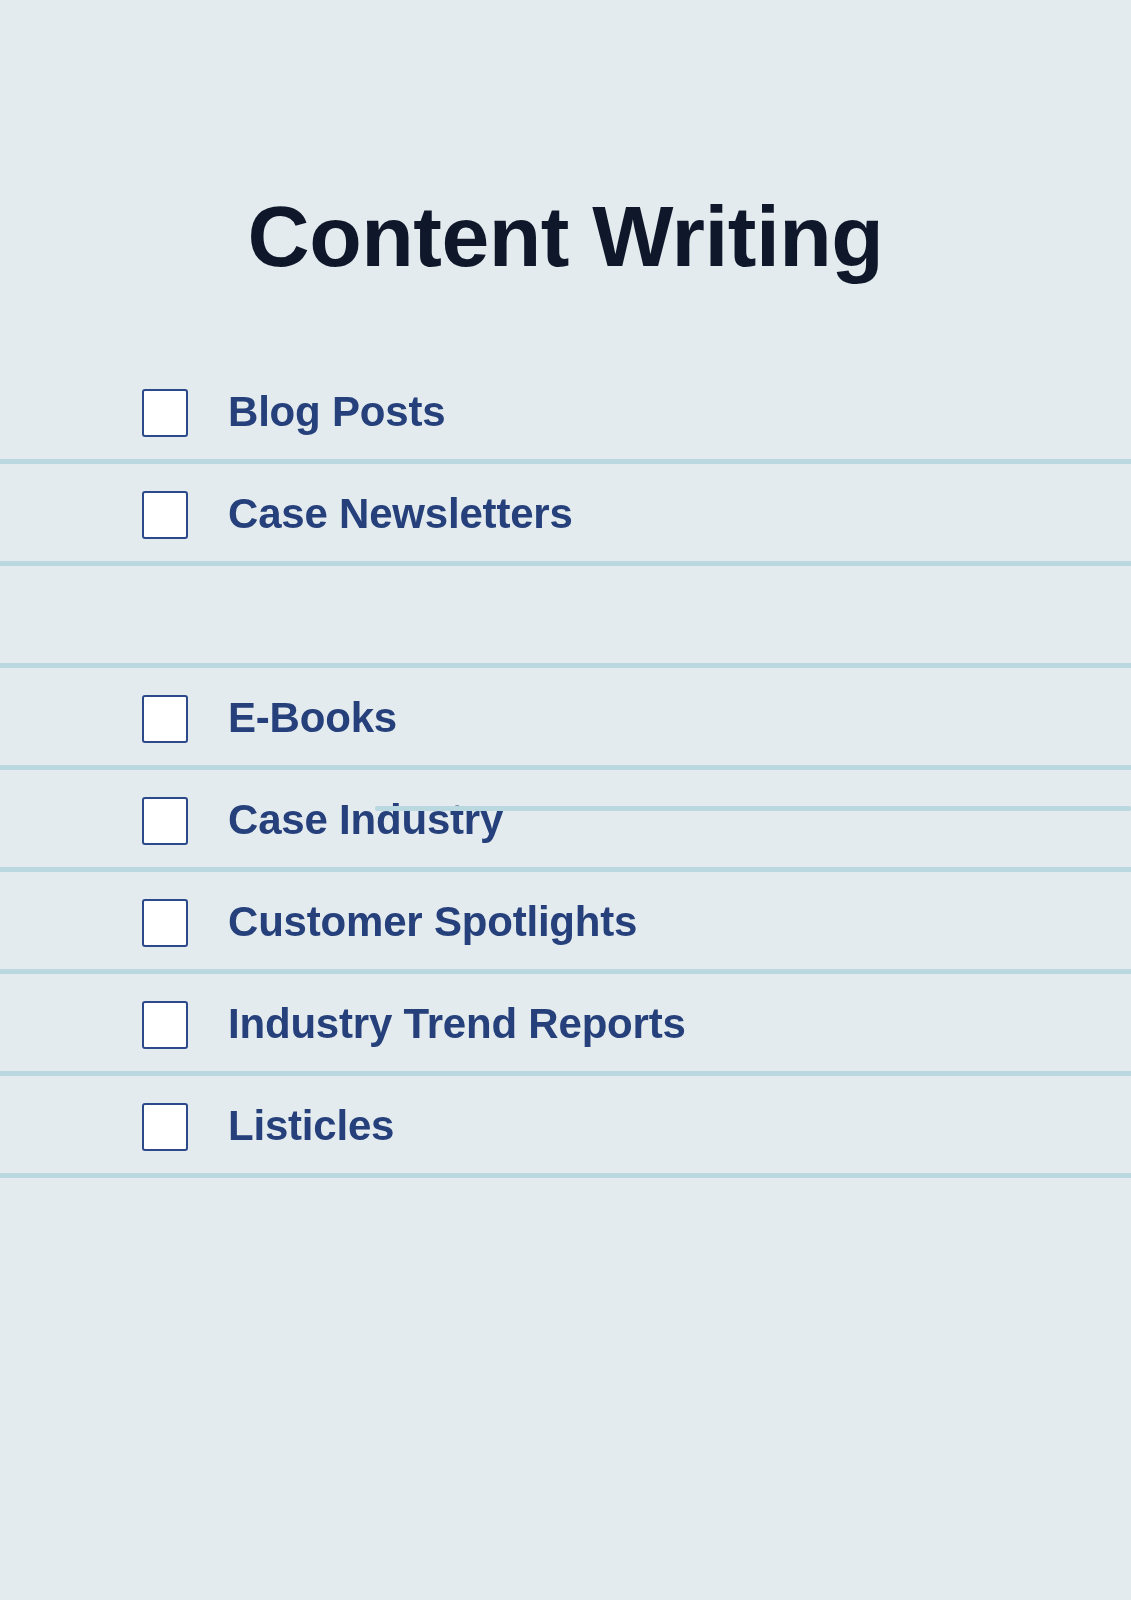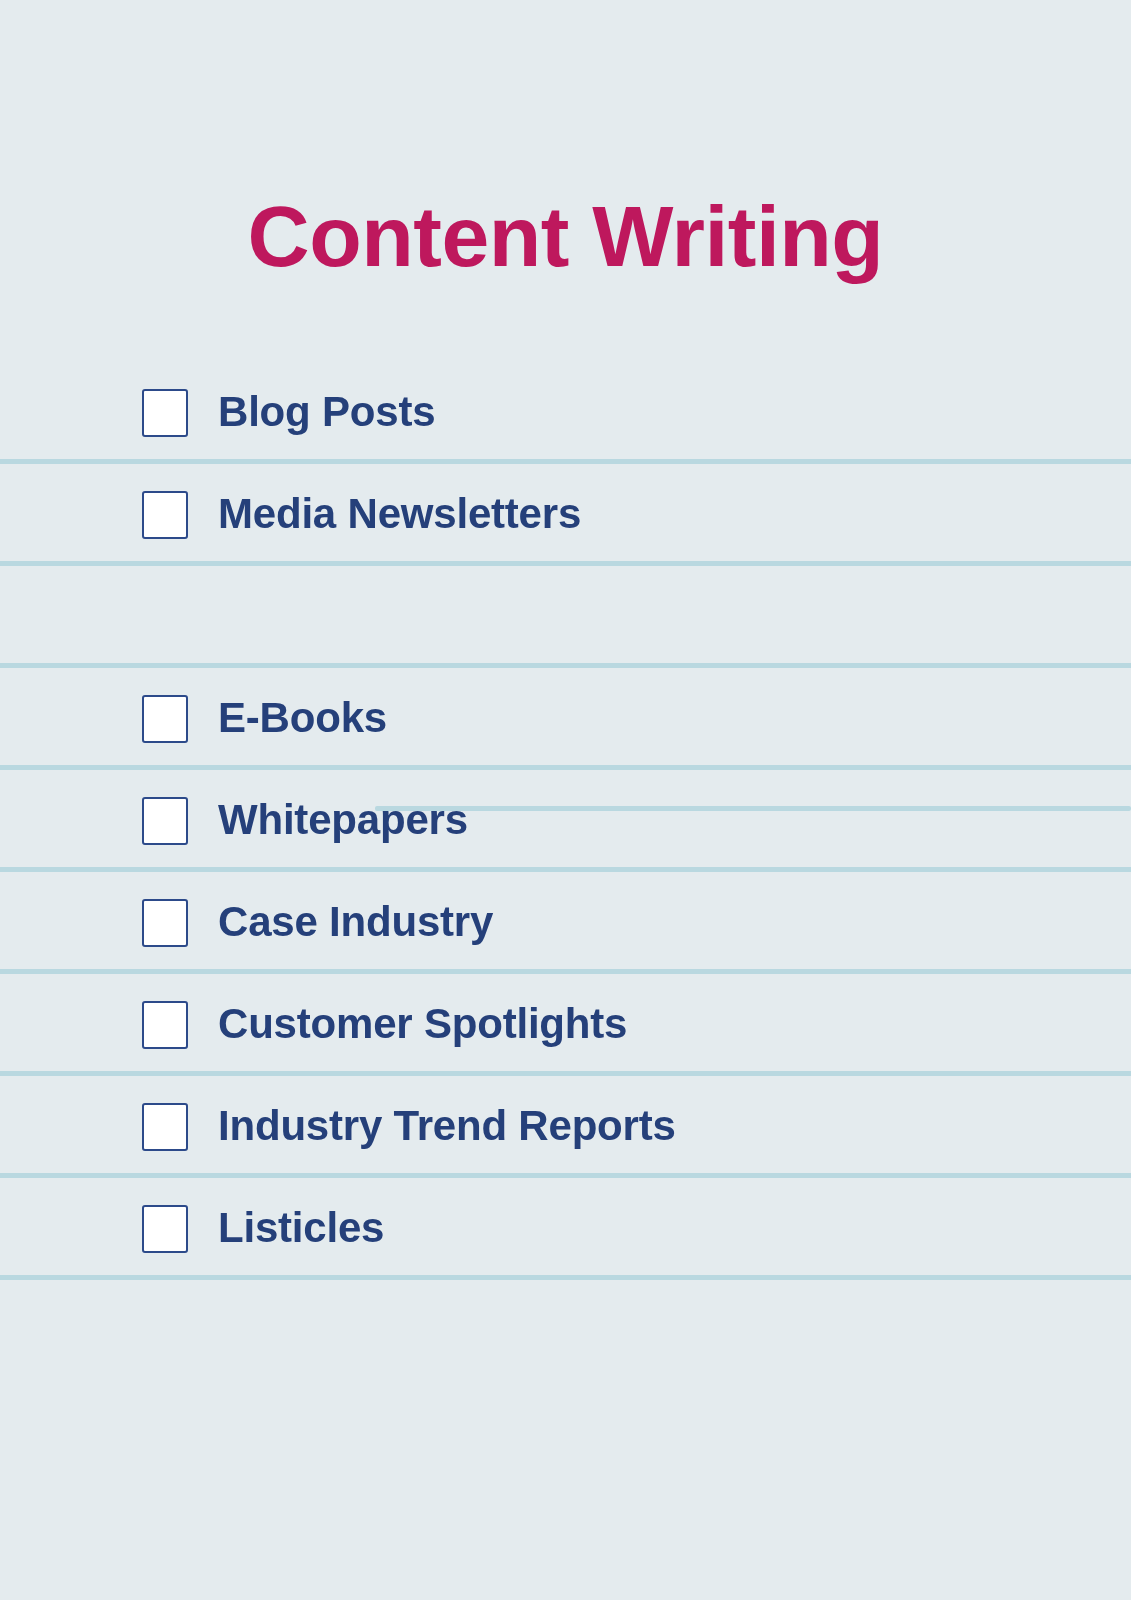--- a/index.html
+++ b/index.html
@@ -24,21 +24,21 @@
   .page-title {
     position: absolute;
     top: 133px;
     left: 0;
     width: 1131px;
     text-align: center;
     font-size: 86px;
     line-height: 1.05;
     font-weight: 700;
     letter-spacing: -0.5px;
-    color: #be185d;
+    color: #0f172a;
     white-space: nowrap;
   }
   .checklist {
     position: absolute;
     top: 362px;
     left: 0;
     width: 1131px;
   }
   .row {
     position: relative;
@@ -46,21 +46,21 @@
     width: 1131px;
     box-sizing: border-box;
   }
   .row-inner {
     position: absolute;
     left: 142px;
     top: 0;
     height: 102px;
     display: flex;
     align-items: center;
-    gap: 30px;
+    gap: 40px;
     text-align: right;
   }
   .checkbox {
     width: 46px;
     height: 48px;
     box-sizing: border-box;
     background: #ffffff;
     border: 2px solid #2c4a8a;
     border-radius: 3px;
     flex: 0 0 auto;
@@ -105,44 +105,37 @@
       <div class="row-inner">
         <span class="checkbox"></span>
         <span class="row-label">Blog Posts</span>
       </div>
       <div class="divider"></div>
     </div>
 
     <div class="row">
       <div class="row-inner">
         <span class="checkbox"></span>
-        <span class="row-label">Media Newsletters</span>
+        <span class="row-label">Case Newsletters</span>
       </div>
       <div class="divider"></div>
     </div>
 
     <div class="row">
       <div class="divider"></div>
     </div>
 
     <div class="row">
       <div class="row-inner">
         <span class="checkbox"></span>
         <span class="row-label">E-Books</span>
       </div>
       <div class="divider"></div>
     </div>
 
-    <div class="row">
-      <div class="row-inner">
-        <span class="checkbox"></span>
-        <span class="row-label">Whitepapers</span>
-      </div>
-      <div class="divider"></div>
-    </div>
 
     <div class="row">
       <div class="row-inner">
         <span class="checkbox"></span>
         <span class="row-label">Case Industry</span>
       </div>
       <div class="divider"></div>
     </div>
 
     <div class="row">

